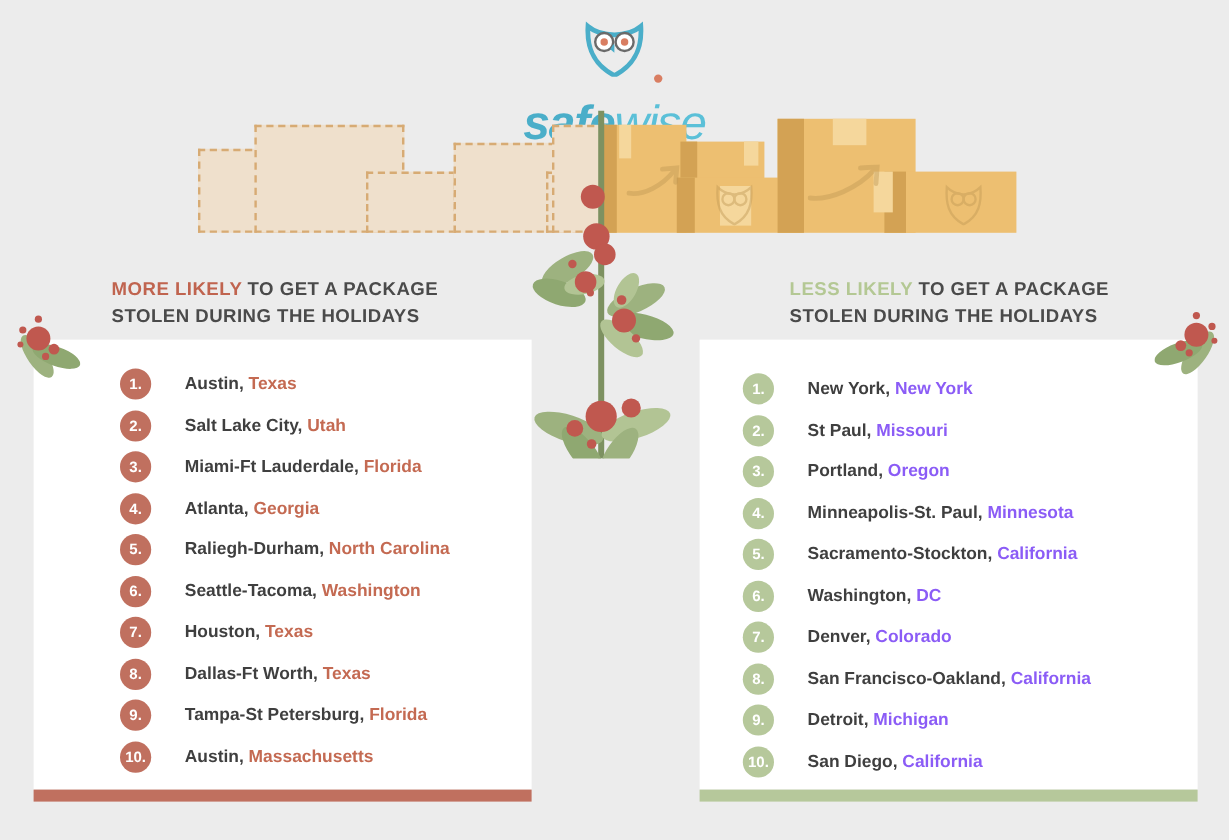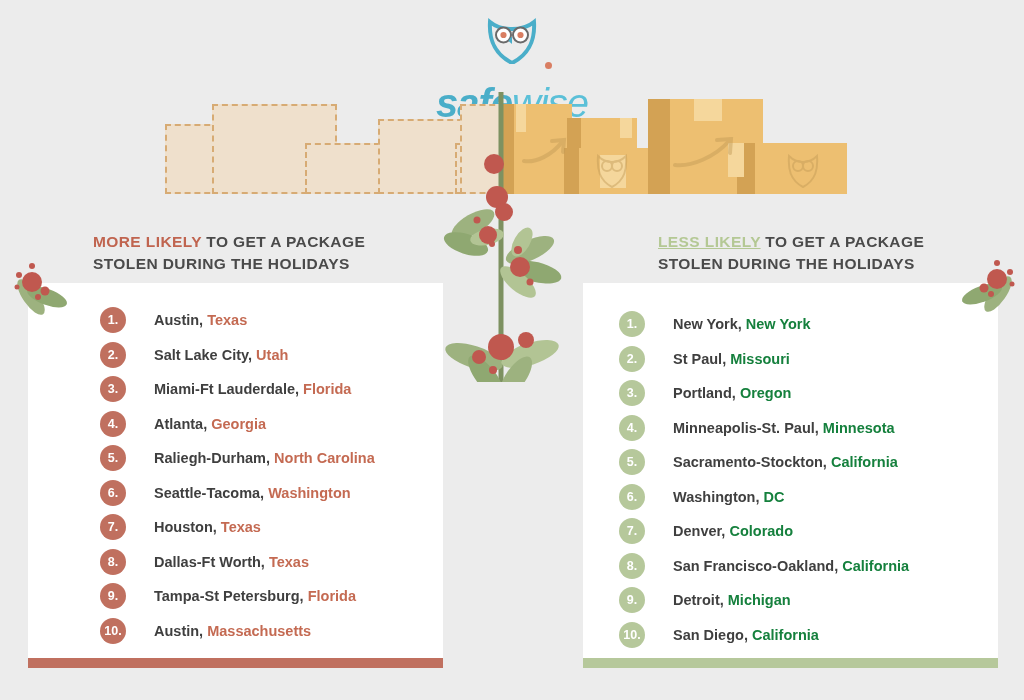--- a/index.html
+++ b/index.html
@@ -29,40 +29,40 @@
   }
   .real-box{position:absolute;background:#edbf71;box-sizing:border-box;}
   .box-shade{position:absolute;background:#d3a254;}
   .box-flap{position:absolute;background:#f5d79c;}
   .owl-stamp{position:absolute;opacity:.45;}
   .arrow-stamp{position:absolute;opacity:.45;}
 
   
   .heading{position:absolute;font-size:15.5px;font-weight:bold;line-height:22px;letter-spacing:.4px;color:#4a4a4a;}
   .hl-more{color:#c0644f;}
-  .hl-less{color:#b4c894;text-decoration:underline;}
+  .hl-less{color:#b4c894;}
 
   
   .card{position:absolute;background:#ffffff;}
   .card-bar{position:absolute;height:10px;}
 
   
   .rank-list{position:absolute;left:0;top:0;width:100%;}
   .row{position:relative;height:34px;display:flex;align-items:center;}
   .badge{
     width:26px;height:26px;border-radius:50%;
     color:#ffffff;font-size:12.5px;font-weight:bold;
     display:flex;align-items:center;justify-content:center;
     flex:0 0 26px;
   }
   .badge.red{background:#c0705f;}
   .badge.green{background:#b6c89b;}
   .row-text{margin-left:28px;font-size:14.5px;font-weight:bold;color:#3f3f3f;white-space:nowrap;}
   .st-red{color:#c46a52;font-weight:bold;}
-  .st-green{color:#15803d;font-weight:bold;}
+  .st-green{color:#8b5cf6;font-weight:bold;}
 
   .holly{position:absolute;}
 </style>
 </head>
 <body>
 
 <div id="stage">
 
   <div class="logo-wrap">
     <svg class="owl" width="58" height="50" viewBox="0 0 58 50">

